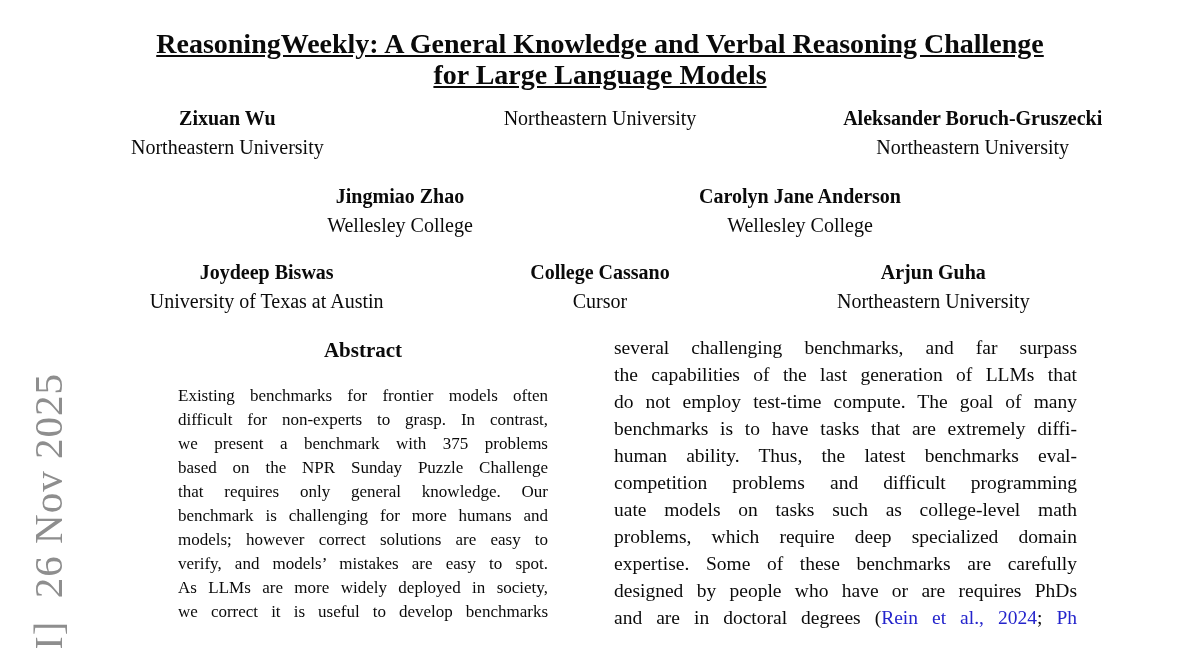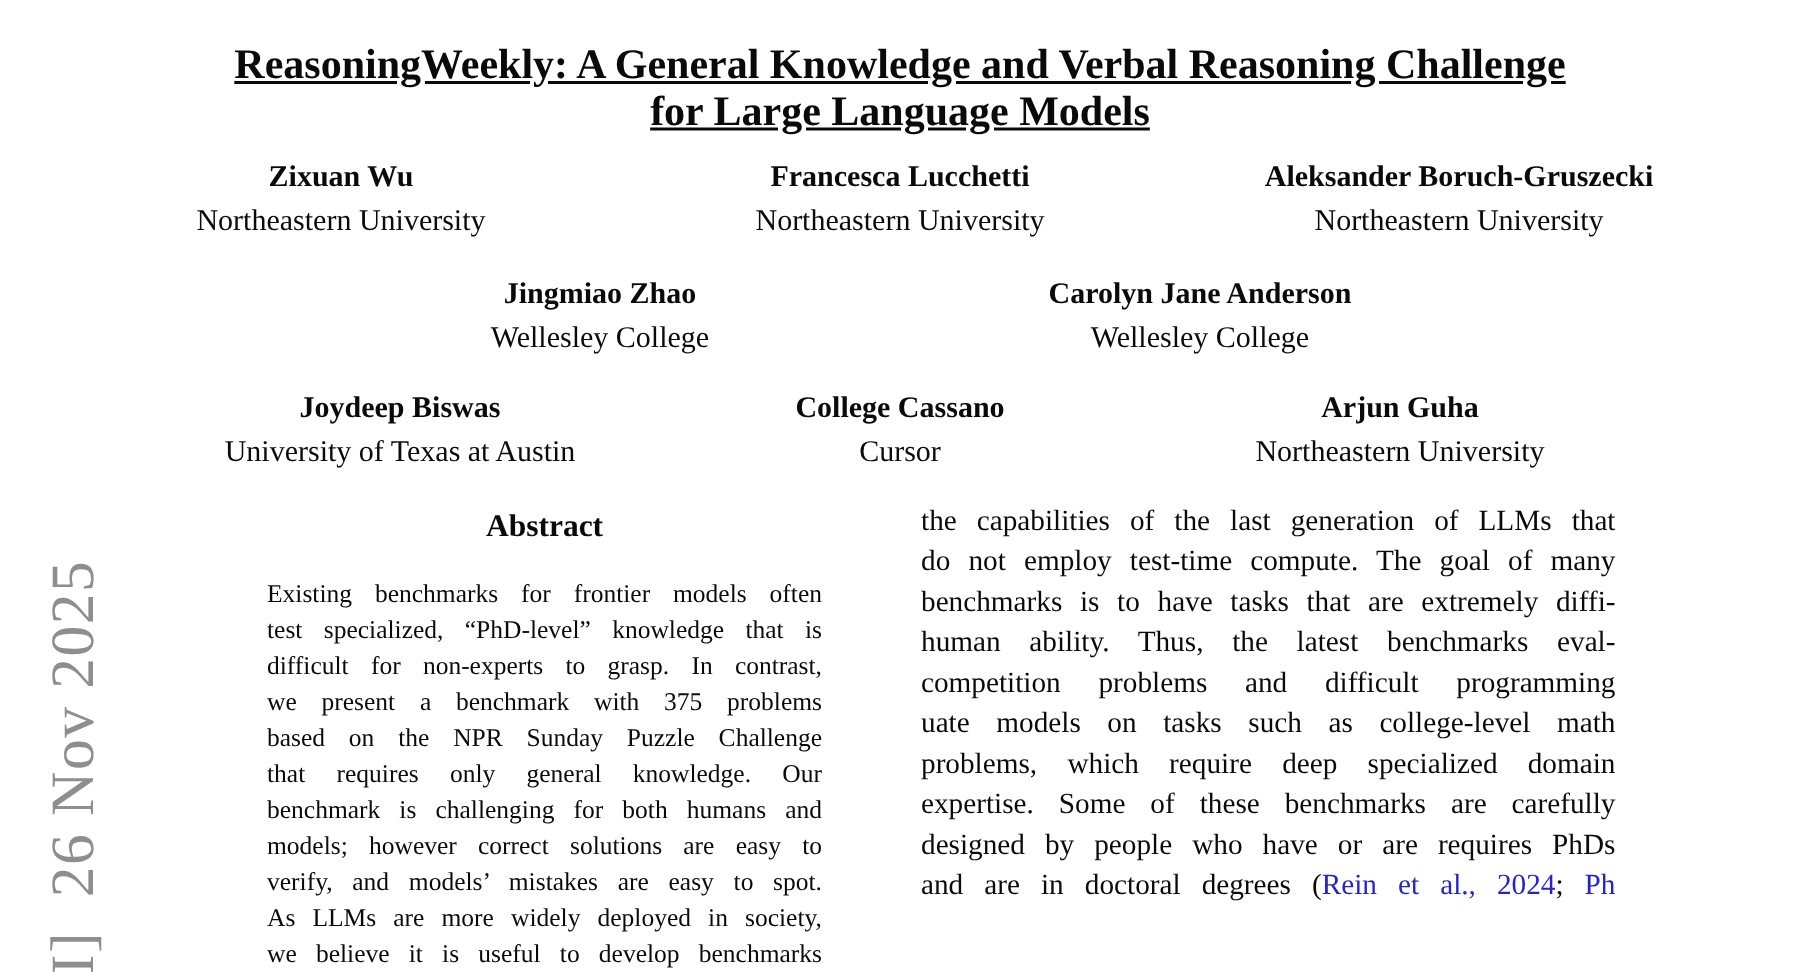--- a/index.html
+++ b/index.html
@@ -119,21 +119,20 @@
     <div class="title-line">ReasoningWeekly: A General Knowledge and Verbal Reasoning Challenge</div>
     <div class="title-line">for Large Language Models</div>
   </div>
 
   <div class="authors-row row1">
     <div class="author-cell">
       <div class="author-name">Zixuan Wu</div>
       <div class="author-affil">Northeastern University</div>
     </div>
     <div class="author-cell">
-      <div class="author-name">Francesca Lucchetti</div>
       <div class="author-affil">Northeastern University</div>
     </div>
     <div class="author-cell">
       <div class="author-name">Aleksander Boruch-Gruszecki</div>
       <div class="author-affil">Northeastern University</div>
     </div>
   </div>
 
   <div class="authors-row row2">
     <div class="author-cell">
@@ -158,34 +157,34 @@
     <div class="author-cell">
       <div class="author-name">Arjun Guha</div>
       <div class="author-affil">Northeastern University</div>
     </div>
   </div>
 
   <div class="abstract-heading">Abstract</div>
 
   <div class="abstract-body">
       <div class="jline">Existing benchmarks for frontier models often</div>
-      <div class="jline">test specialized, “PhD-level” knowledge that is</div>
       <div class="jline">difficult for non-experts to grasp. In contrast,</div>
       <div class="jline">we present a benchmark with 375 problems</div>
       <div class="jline">based on the NPR Sunday Puzzle Challenge</div>
       <div class="jline">that requires only general knowledge. Our</div>
-      <div class="jline">benchmark is challenging for both humans and</div>
+      <div class="jline">benchmark is challenging for more humans and</div>
       <div class="jline">models; however correct solutions are easy to</div>
       <div class="jline">verify, and models’ mistakes are easy to spot.</div>
       <div class="jline">As LLMs are more widely deployed in society,</div>
-      <div class="jline">we believe it is useful to develop benchmarks</div>
+      <div class="jline">we correct it is useful to develop benchmarks</div>
     </div>
 
   <div class="right-col">
     <div>
+        <div class="jline">several challenging benchmarks, and far surpass</div>
         <div class="jline">the capabilities of the last generation of LLMs that</div>
         <div class="jline">do not employ test-time compute. The goal of many</div>
         <div class="jline">benchmarks is to have tasks that are extremely diffi-</div>
         <div class="jline">human ability. Thus, the latest benchmarks eval-</div>
         <div class="jline">competition problems and difficult programming</div>
         <div class="jline">uate models on tasks such as college-level math</div>
         <div class="jline">problems, which require deep specialized domain</div>
         <div class="jline">expertise. Some of these benchmarks are carefully</div>
         <div class="jline">designed by people who have or are requires PhDs</div>
       </div>

